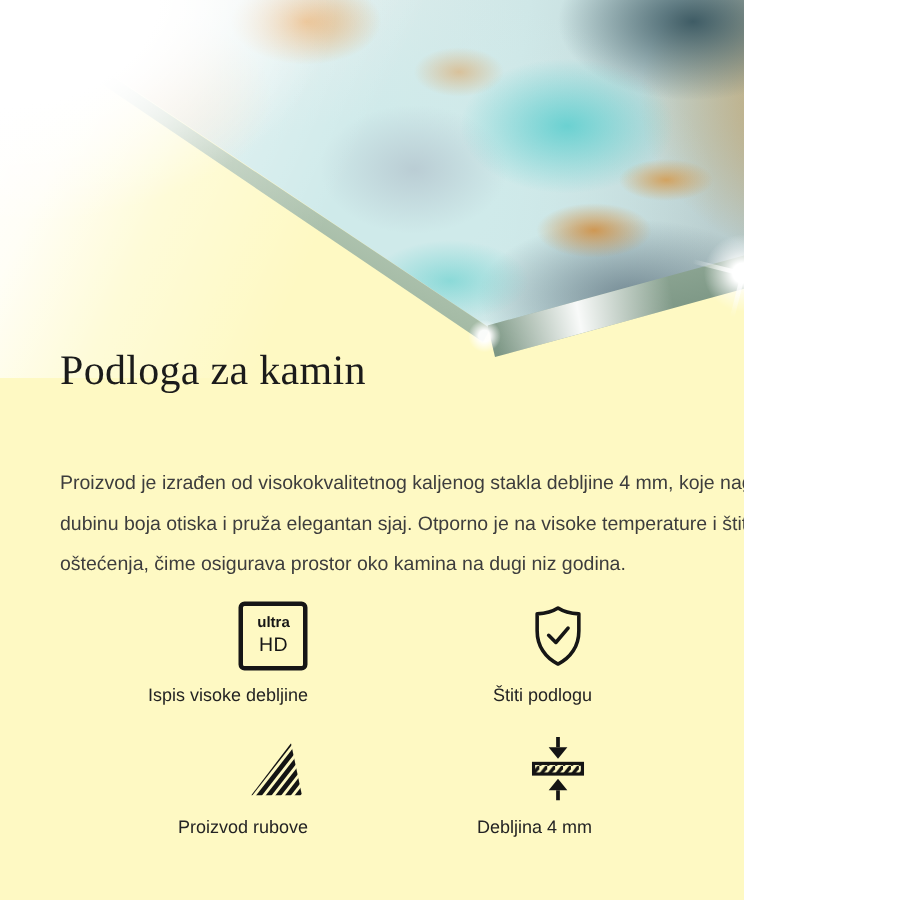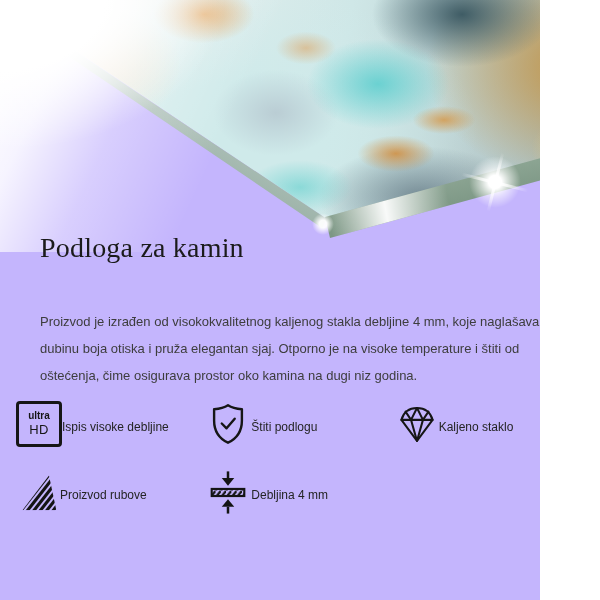--- a/index.html
+++ b/index.html
@@ -1,16 +1,16 @@
 <!DOCTYPE html>
 <html><head>
 <meta charset="utf-8">
 <style>
   html,body{margin:0;padding:0;background:#fff;}
-  .stage{position:relative;width:540px;height:600px;background:#c4b5fd;overflow:hidden;
+  .stage{position:relative;width:496px;height:600px;background:#fef9c3;overflow:hidden;
          font-family:"Liberation Sans","DejaVu Sans",sans-serif;}
 
   
   .hero{position:absolute;left:0;top:0;width:600px;height:252px;overflow:hidden;}
   .art{position:absolute;left:0;top:0;width:600px;height:240px;
     clip-path:polygon(0px 0px,600px 0px,600px 144px,327px 219px);
     background-image:
       radial-gradient(55px 26px at 66% 64%, rgba(209,140,60,.85), rgba(209,140,60,0) 70%),
       radial-gradient(45px 20px at 74% 50%, rgba(214,150,68,.8), rgba(214,150,68,0) 70%),
       radial-gradient(70px 40px at 34% 6%, rgba(227,162,88,.9), rgba(227,162,88,0) 72%),
@@ -52,21 +52,21 @@
   
   .title{position:absolute;left:40px;top:230px;margin:0;font-family:"Liberation Serif","DejaVu Serif",serif;
     font-weight:400;font-size:28px;line-height:36px;color:#1b1b1b;letter-spacing:.2px;}
   .title span{display:block;}
   .desc{position:absolute;left:40px;top:308px;width:524px;margin:0;
     font-size:13px;line-height:27px;color:#3d3d3d;}
 
   
   .features{position:absolute;left:16px;top:398px;width:568px;display:grid;
     grid-template-columns:repeat(3,1fr);row-gap:16px;}
-  .feature{display:flex;flex-direction:row;align-items:center;}
+  .feature{display:flex;flex-direction:column;align-items:flex-end;}
   .icon-wrap{height:52px;display:flex;align-items:center;justify-content:center;}
   .feature .label{margin-top:6px;font-size:12px;color:#242424;white-space:nowrap;}
   .feature svg{display:block;}
   .hd-box{width:40px;height:40px;border:3px solid #161616;border-radius:4px;
     display:flex;flex-direction:column;align-items:center;justify-content:center;color:#161616;}
   .hd-box .t1{font-size:10px;font-weight:700;line-height:11px;}
   .hd-box .t2{font-size:13px;font-weight:400;line-height:17px;letter-spacing:.3px;}
 </style>
 </head>
 <body>

